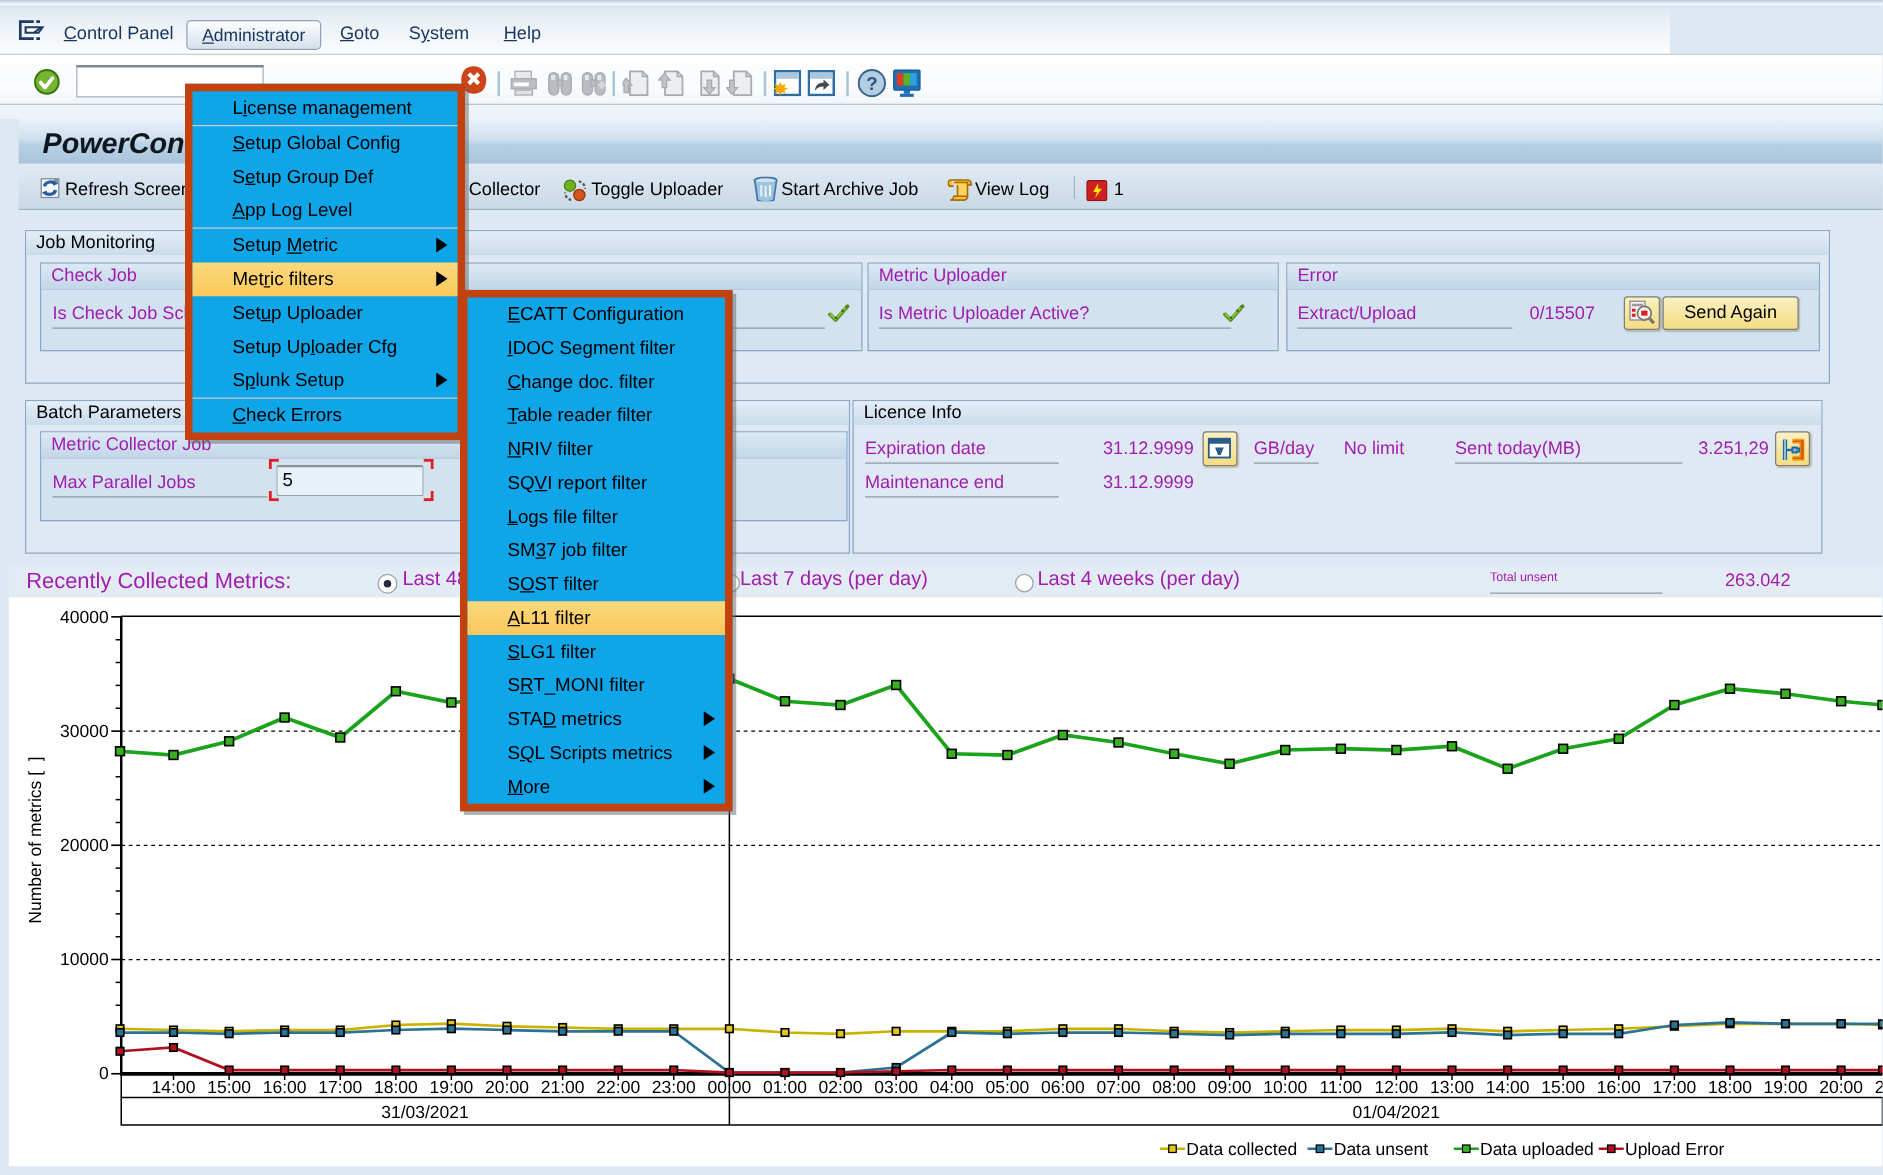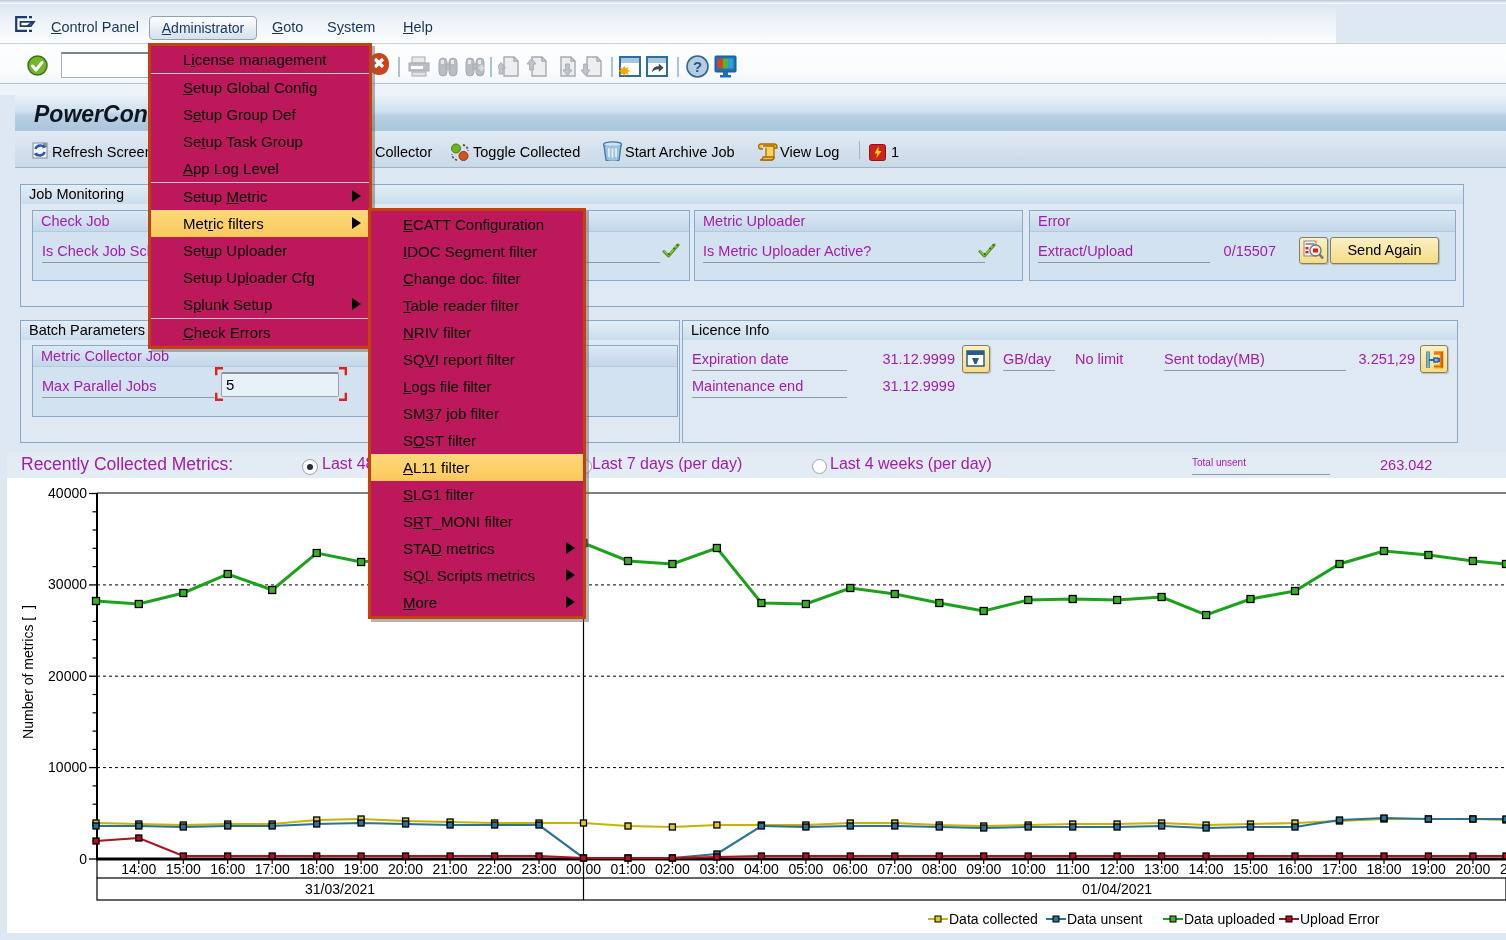--- a/index.html
+++ b/index.html
@@ -26,22 +26,22 @@
   .ghdr{position:absolute;left:0;top:0;right:0;height:19px;background:linear-gradient(#e3eef7,#cadcec);}
   .gtitle{position:absolute;font-size:14.5px;color:#000;white-space:nowrap;}
   .ibox{position:absolute;border:1px solid #8aa8c7;background:#d2e2f0;box-sizing:border-box;}
   .ihdr{position:absolute;left:0;top:0;right:0;height:20px;border-bottom:1px solid #b4c9dc;
     background:linear-gradient(#dbe9f4,#c3d7e9);}
   .lbl{position:absolute;font-size:14.5px;color:#a21caf;white-space:nowrap;}
   .uline{position:absolute;height:1px;background:#909aa4;}
   .ybtn{position:absolute;border:1px solid #817e6e;border-radius:3px;box-sizing:border-box;
     background:linear-gradient(#faf0c2,#f5dd85);box-shadow:1px 1px 1px rgba(120,110,60,.35);}
   .radio{position:absolute;width:15px;height:15px;border-radius:50%;background:#fff;border:1px solid #9aa2aa;box-sizing:border-box;}
-  .menu{position:absolute;background:#be185d;border:3px solid #c2410c;
-    box-shadow:3px 3px 0 rgba(100,104,110,.5);box-sizing:border-box;z-index:50;}
+  .menu{position:absolute;background:#0ea5e9;border:6px solid #c2410c;
+    box-shadow:3px 3px 0 rgba(100,104,110,.5);box-sizing:border-box;z-index:50;margin-top:24px;}
   .mi{position:relative;height:27px;line-height:27px;font-size:15px;color:#000;padding-left:32px;white-space:nowrap;}
   .mi .arr{position:absolute;right:8px;top:7px;width:0;height:0;
     border-left:9px solid #000;border-top:6.5px solid transparent;border-bottom:6.5px solid transparent;}
   .msep{height:1px;background:#c9c9c9;}
   .hi{background:linear-gradient(#fcd87b,#fbc95c);}
 </style></head>
 <body>
 <div id="topstrip" class="abs"></div>
 <div id="menubar" class="abs">
   <div class="mitem" style="left:51px;"><u>C</u>ontrol Panel</div>
@@ -144,21 +144,21 @@
     <path d="M14 3.5 l3.5 2.5 -4 1.5 z" fill="#2a5da8"></path>
     <path d="M8 15.5 l-3.5-2.5 4-1.5 z" fill="#2a5da8"></path>
   </svg>
 <div class="tbt" style="left:52px">Refresh Screen</div>
 <div class="tbt" style="left:375px">Collector</div>
 <svg class="abs" style="left:450px;top:143px" width="20" height="19" viewBox="0 0 20 19">
     <circle cx="6" cy="5.5" r="4.5" fill="#6fb41e" stroke="#4a7c10"></circle>
     <circle cx="13.5" cy="13" r="4.5" fill="#d4541e" stroke="#93350e"></circle>
     <path d="M13 2 a6 6 0 0 1 5 6 M7 17 a6 6 0 0 1 -5-6" stroke="#555" stroke-width="1.8" fill="none" stroke-dasharray="2.2,1.6"></path>
   </svg>
-<div class="tbt" style="left:473px">Toggle Collected</div>
+<div class="tbt" style="left:473px">Toggle Uploader</div>
 <svg class="abs" style="left:602px;top:141px" width="21" height="20" viewBox="0 0 21 20">
     <ellipse cx="10.5" cy="3.5" rx="9" ry="2.6" fill="#cfe3f2" stroke="#4477a8" stroke-width="1.4"></ellipse>
     <path d="M2 4.5 l2 14.5 a7 2.5 0 0 0 13 0 l2-14.5" fill="#9dc3e0" stroke="#4477a8" stroke-width="1.4"></path>
     <path d="M7 7 v9 M10.5 7.5 v9 M14 7 v9" stroke="#eaf3fa" stroke-width="1.6"></path>
   </svg>
 <div class="tbt" style="left:625px">Start Archive Job</div>
 <svg class="abs" style="left:758px;top:141px" width="21" height="20" viewBox="0 0 21 20">
     <path d="M3 3 h13 a3 3 0 0 1 3 3 v1 h-4 M3 3 a2.5 2.5 0 0 0 0 5 h2" fill="#f9c233" stroke="#a66a00" stroke-width="1.3"></path>
     <path d="M5 5 h11 v11 a3 3 0 0 1 -3 3 h-8 a3 3 0 0 0 3-3 v-9" fill="#fbd35e" stroke="#a66a00" stroke-width="1.3"></path>
     <path d="M2 19 h11 a3 3 0 0 0 3-3 h-11 a3 3 0 0 1 -3 3 z" fill="#f9c233" stroke="#a66a00" stroke-width="1.3"></path>
@@ -530,21 +530,20 @@
     <text x="1184" y="924" font-size="14" fill="#000">Data uploaded</text>
     <line x1="1279" y1="919" x2="1299" y2="919" stroke="#b01020" stroke-width="2"></line>
     <rect x="1286" y="916" width="6" height="6" fill="#b01020" stroke="#000"></rect>
     <text x="1300" y="924" font-size="14" fill="#000">Upload Error</text>
   </svg>
 <div class="menu" style="left:148px;top:43px;width:224px">
     <div class="mi">L<u>i</u>cense management</div>
     <div class="msep"></div>
     <div class="mi"><u>S</u>etup Global Config</div>
     <div class="mi">S<u>e</u>tup Group Def</div>
-    <div class="mi">Se<u>t</u>up Task Group</div>
     <div class="mi"><u>A</u>pp Log Level</div>
     <div class="msep"></div>
     <div class="mi">Setup <u>M</u>etric<span class="arr"></span></div>
     <div class="mi hi">Met<u>r</u>ic filters<span class="arr"></span></div>
     <div class="mi">Set<u>u</u>p Uploader</div>
     <div class="mi">Setup Up<u>l</u>oader Cfg</div>
     <div class="mi">S<u>p</u>lunk Setup<span class="arr"></span></div>
     <div class="msep"></div>
     <div class="mi"><u>C</u>heck Errors</div>
   </div>

